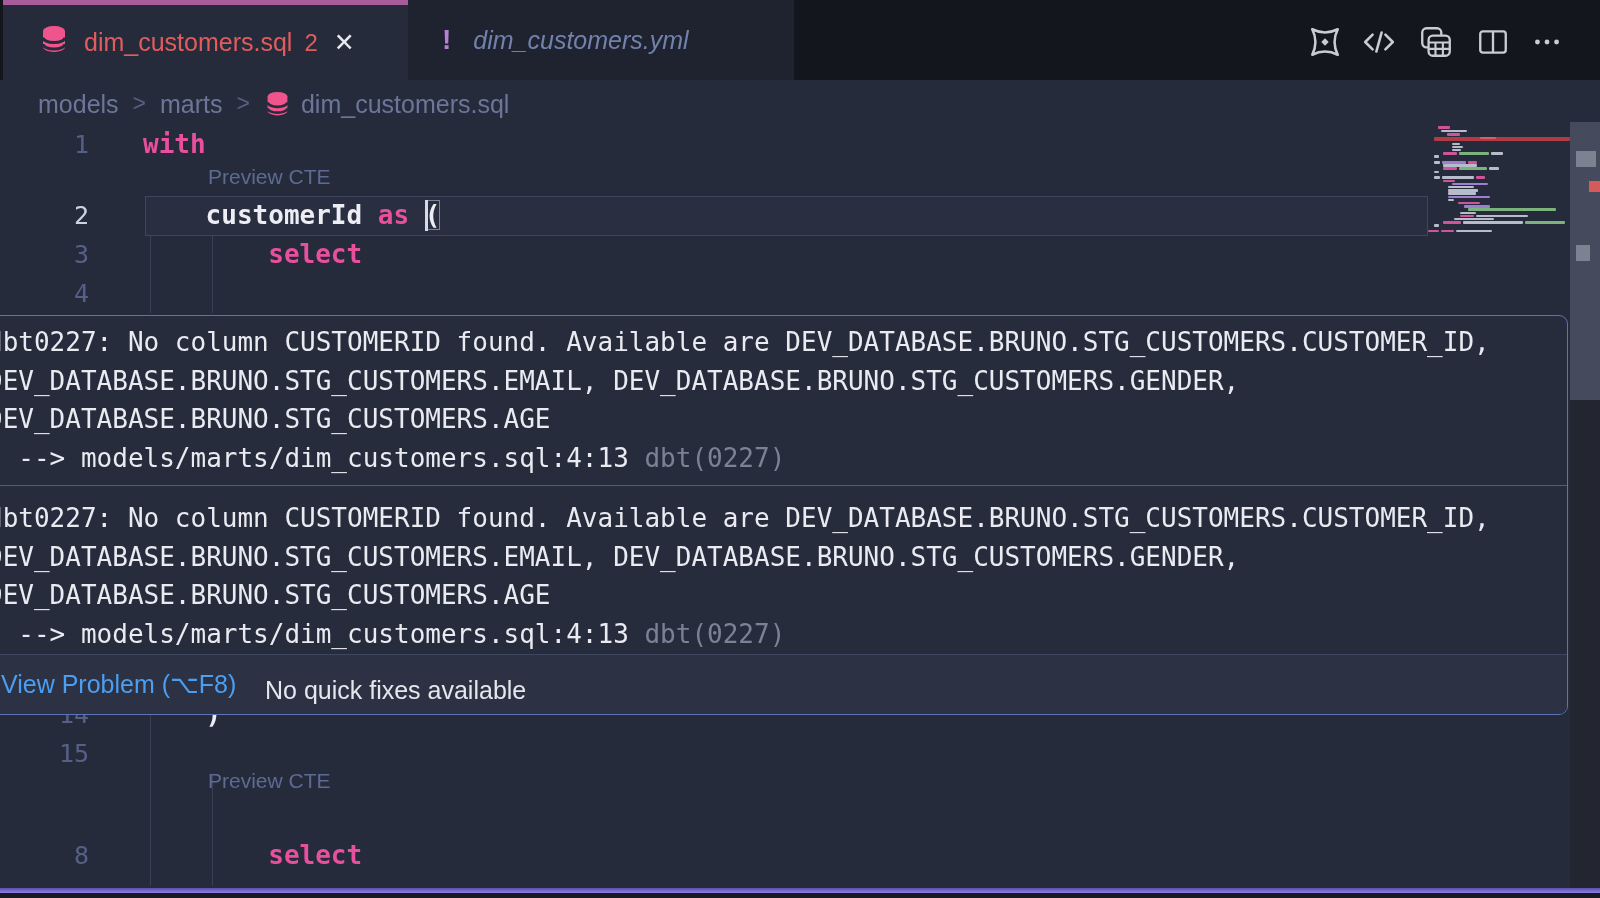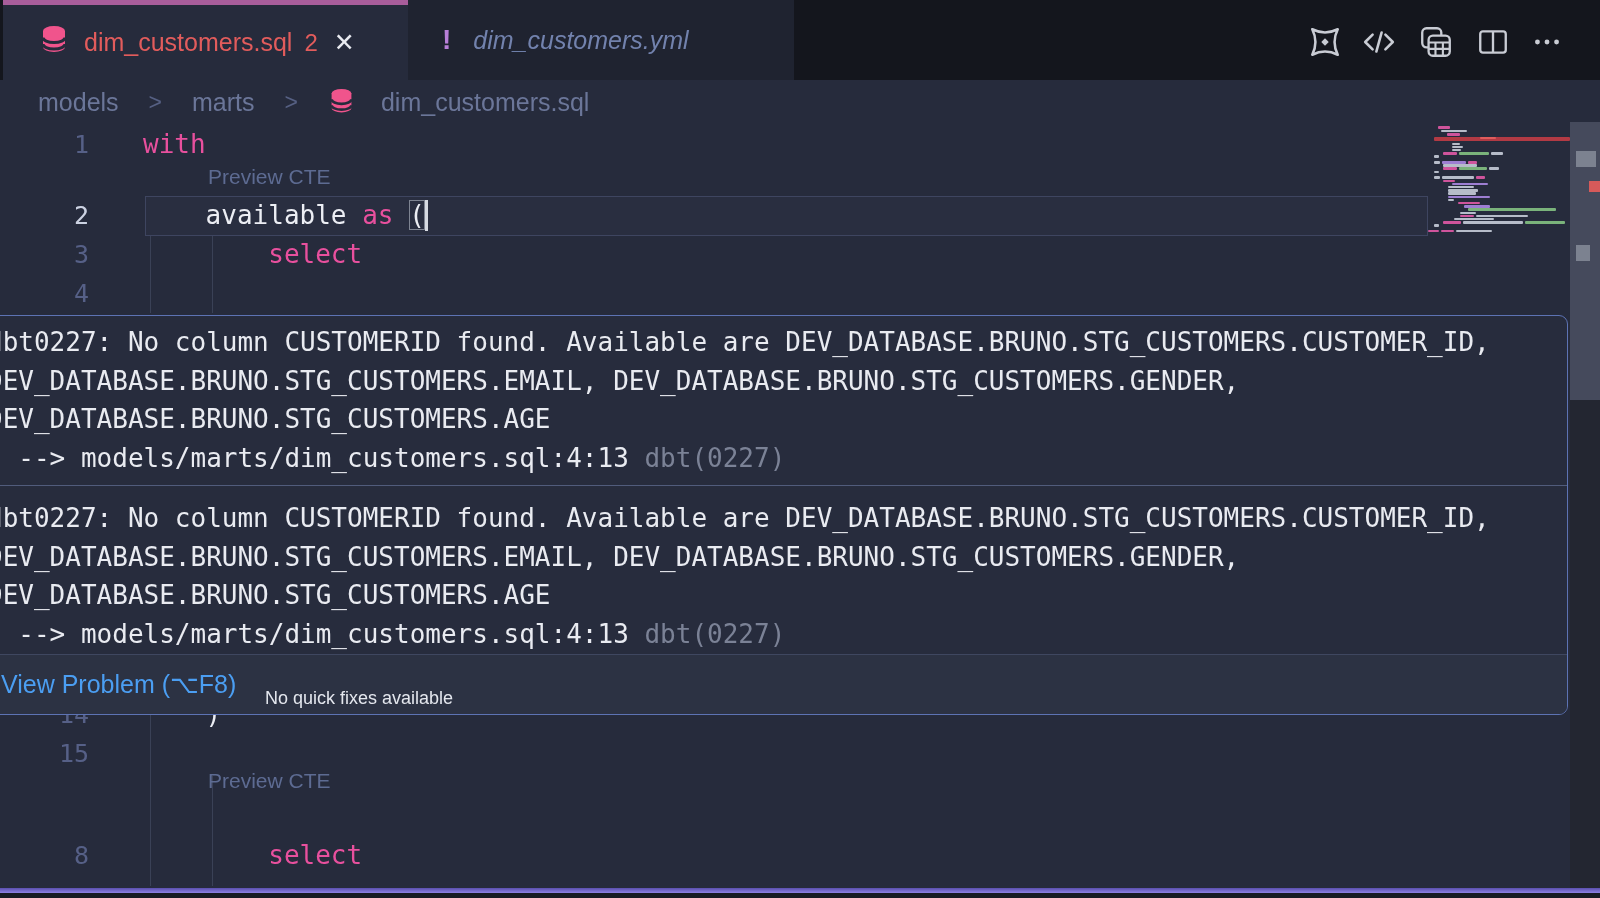--- a/index.html
+++ b/index.html
@@ -15,35 +15,35 @@
               display:flex;align-items:center;padding-left:34px;box-sizing:border-box;}
   .tab-title-active{color:#e25c5c;font-size:25px;margin-left:15px;white-space:nowrap;}
   .tab-badge{color:#e25c5c;font-size:24px;margin-left:12px;}
   .tab-close{color:#e9ebf1;font-size:25px;margin-left:16px;cursor:pointer;}
   .warn-icon{color:#b87fd8;font-size:28px;font-weight:bold;}
   .tab-title-inactive{color:#7282ad;font-size:25px;font-style:italic;margin-left:22px;white-space:nowrap;text-align:center;}
   .action-icon{position:absolute;top:25px;width:34px;height:34px;color:#c9ccd4;}
   .action-icon svg{display:block;}
 
   
-  .breadcrumb{position:absolute;top:80px;left:38px;height:44px;display:flex;align-items:center;
-              font-size:25px;color:#6b7699;gap:16px;}
+  .breadcrumb{position:absolute;top:90px;left:38px;height:44px;display:flex;align-items:flex-start;
+              font-size:25px;color:#6b7699;}
   .crumb{margin-right:14px;cursor:pointer;}
   .crumb-sep{margin-right:14px;color:#566083;font-size:23px;}
   .crumb-db{margin-right:10px;display:flex;align-items:center;}
 
   
   .editor-layer{position:absolute;left:0;top:0;width:1600px;height:898px;}
   .code-row{position:absolute;left:0;width:1430px;height:39px;line-height:39px;}
   .gutter-num{position:absolute;left:0;top:0;width:89px;text-align:right;color:#566087;
               font-family:"DejaVu Sans Mono","Liberation Mono",monospace;font-size:25px;}
   .gutter-num.active{color:#ccd2e2;}
   .code-text{position:absolute;left:143px;top:0;margin:0;
              font-family:"DejaVu Sans Mono","Liberation Mono",monospace;
-             font-size:26px;white-space:pre;color:#eceef4;line-height:39px;}
+             font-size:26px;white-space:pre;color:#eceef4;line-height:39px;font-weight:bold;}
   .tk-kw{color:#e8509e;}
   .tk-plain{color:#eceef4;}
   .tk-error{background:#45586c;text-decoration-line:underline;text-decoration-style:wavy;
             text-decoration-color:#e5484d;text-decoration-thickness:2px;text-underline-offset:7px;}
   .tk-bracket{outline:1px solid #7e8492;outline-offset:-1px;}
   .cursor{position:absolute;width:3px;height:31px;top:4px;background:#d6dae2;}
   .lens{position:absolute;left:208px;color:#5d6b92;font-size:21px;cursor:pointer;}
   .current-line{position:absolute;left:145px;width:1283px;height:40px;background:#292e40;
                 border:1px solid #3e4560;box-sizing:border-box;}
   .guide{position:absolute;width:1px;background:#3a4156;}
@@ -58,21 +58,21 @@
   .popup{position:absolute;left:-14px;top:315px;width:1582px;height:400px;background:#272c3d;
          border:1.5px solid #5d73b4;border-radius:9px;box-sizing:border-box;overflow:hidden;z-index:10;}
   .pblock{padding:7px 0 4px 0;}
   .pline{height:38.5px;line-height:38.5px;font-size:26px;color:#e9ebf1;white-space:pre;
          font-family:"DejaVu Sans Mono","Liberation Mono",monospace;}
   .psrc{color:#7b8296;}
   .psep{height:0;border-top:1px solid #515c7c;margin:4px 0 6px 0;}
   .pfooter{position:absolute;left:0;bottom:0;width:100%;height:60px;background:#2c3243;
            border-top:1px solid #3f4760;box-sizing:border-box;}
   .pf-link{position:absolute;left:14px;top:0;line-height:58px;font-size:25px;color:#4b9ef2;cursor:pointer;}
-  .pf-text{position:absolute;left:278px;top:14px;line-height:58px;font-size:18px;color:#e4e7ee;}
+  .pf-text{position:absolute;left:278px;top:6px;line-height:58px;font-size:25px;color:#e4e7ee;}
 
   
   .bottom-accent{position:absolute;left:0;top:888px;width:1600px;height:5px;
                  background:linear-gradient(#5a4fae,#8f81e4);}
   .bottom-dark{position:absolute;left:0;top:893px;width:1600px;height:5px;background:#191b24;}
 </style>
 </head>
 <body>
 
 <div class="canvas">
@@ -152,21 +152,21 @@
     <div class="guide" style="left:150px;top:695px;height:191px;"></div>
     <div class="guide" style="left:212px;top:776px;height:110px;"></div>
   <div class="code-row" style="top: 125px;">
         <span class="gutter-num">1</span>
         <pre class="code-text"><span class="tk-kw">with</span></pre>
       </div>
       <div class="lens" style="top: 165px;">Preview CTE</div>
       <div class="code-row" style="top: 196px;">
         <div class="current-line" style="top: -0.5px;"></div>
         <span class="gutter-num active">2</span>
-        <pre class="code-text"><span class="tk-plain">    available </span><span class="tk-kw">as</span><span class="tk-plain"> </span><span class="tk-bracket">(</span></pre>
+        <pre class="code-text"><span class="tk-plain">    customerId </span><span class="tk-kw">as</span><span class="tk-plain"> </span><span class="tk-bracket">(</span></pre>
         <div class="cursor" style="left: 425px;"></div>
       </div>
       <div class="code-row" style="top: 235px;">
         <span class="gutter-num">3</span>
         <pre class="code-text"><span class="tk-plain">        </span><span class="tk-kw">select</span></pre>
       </div>
       <div class="code-row" style="top: 274px;">
         <span class="gutter-num">4</span>
       </div>
       <div class="code-row" style="top: 695px;">

